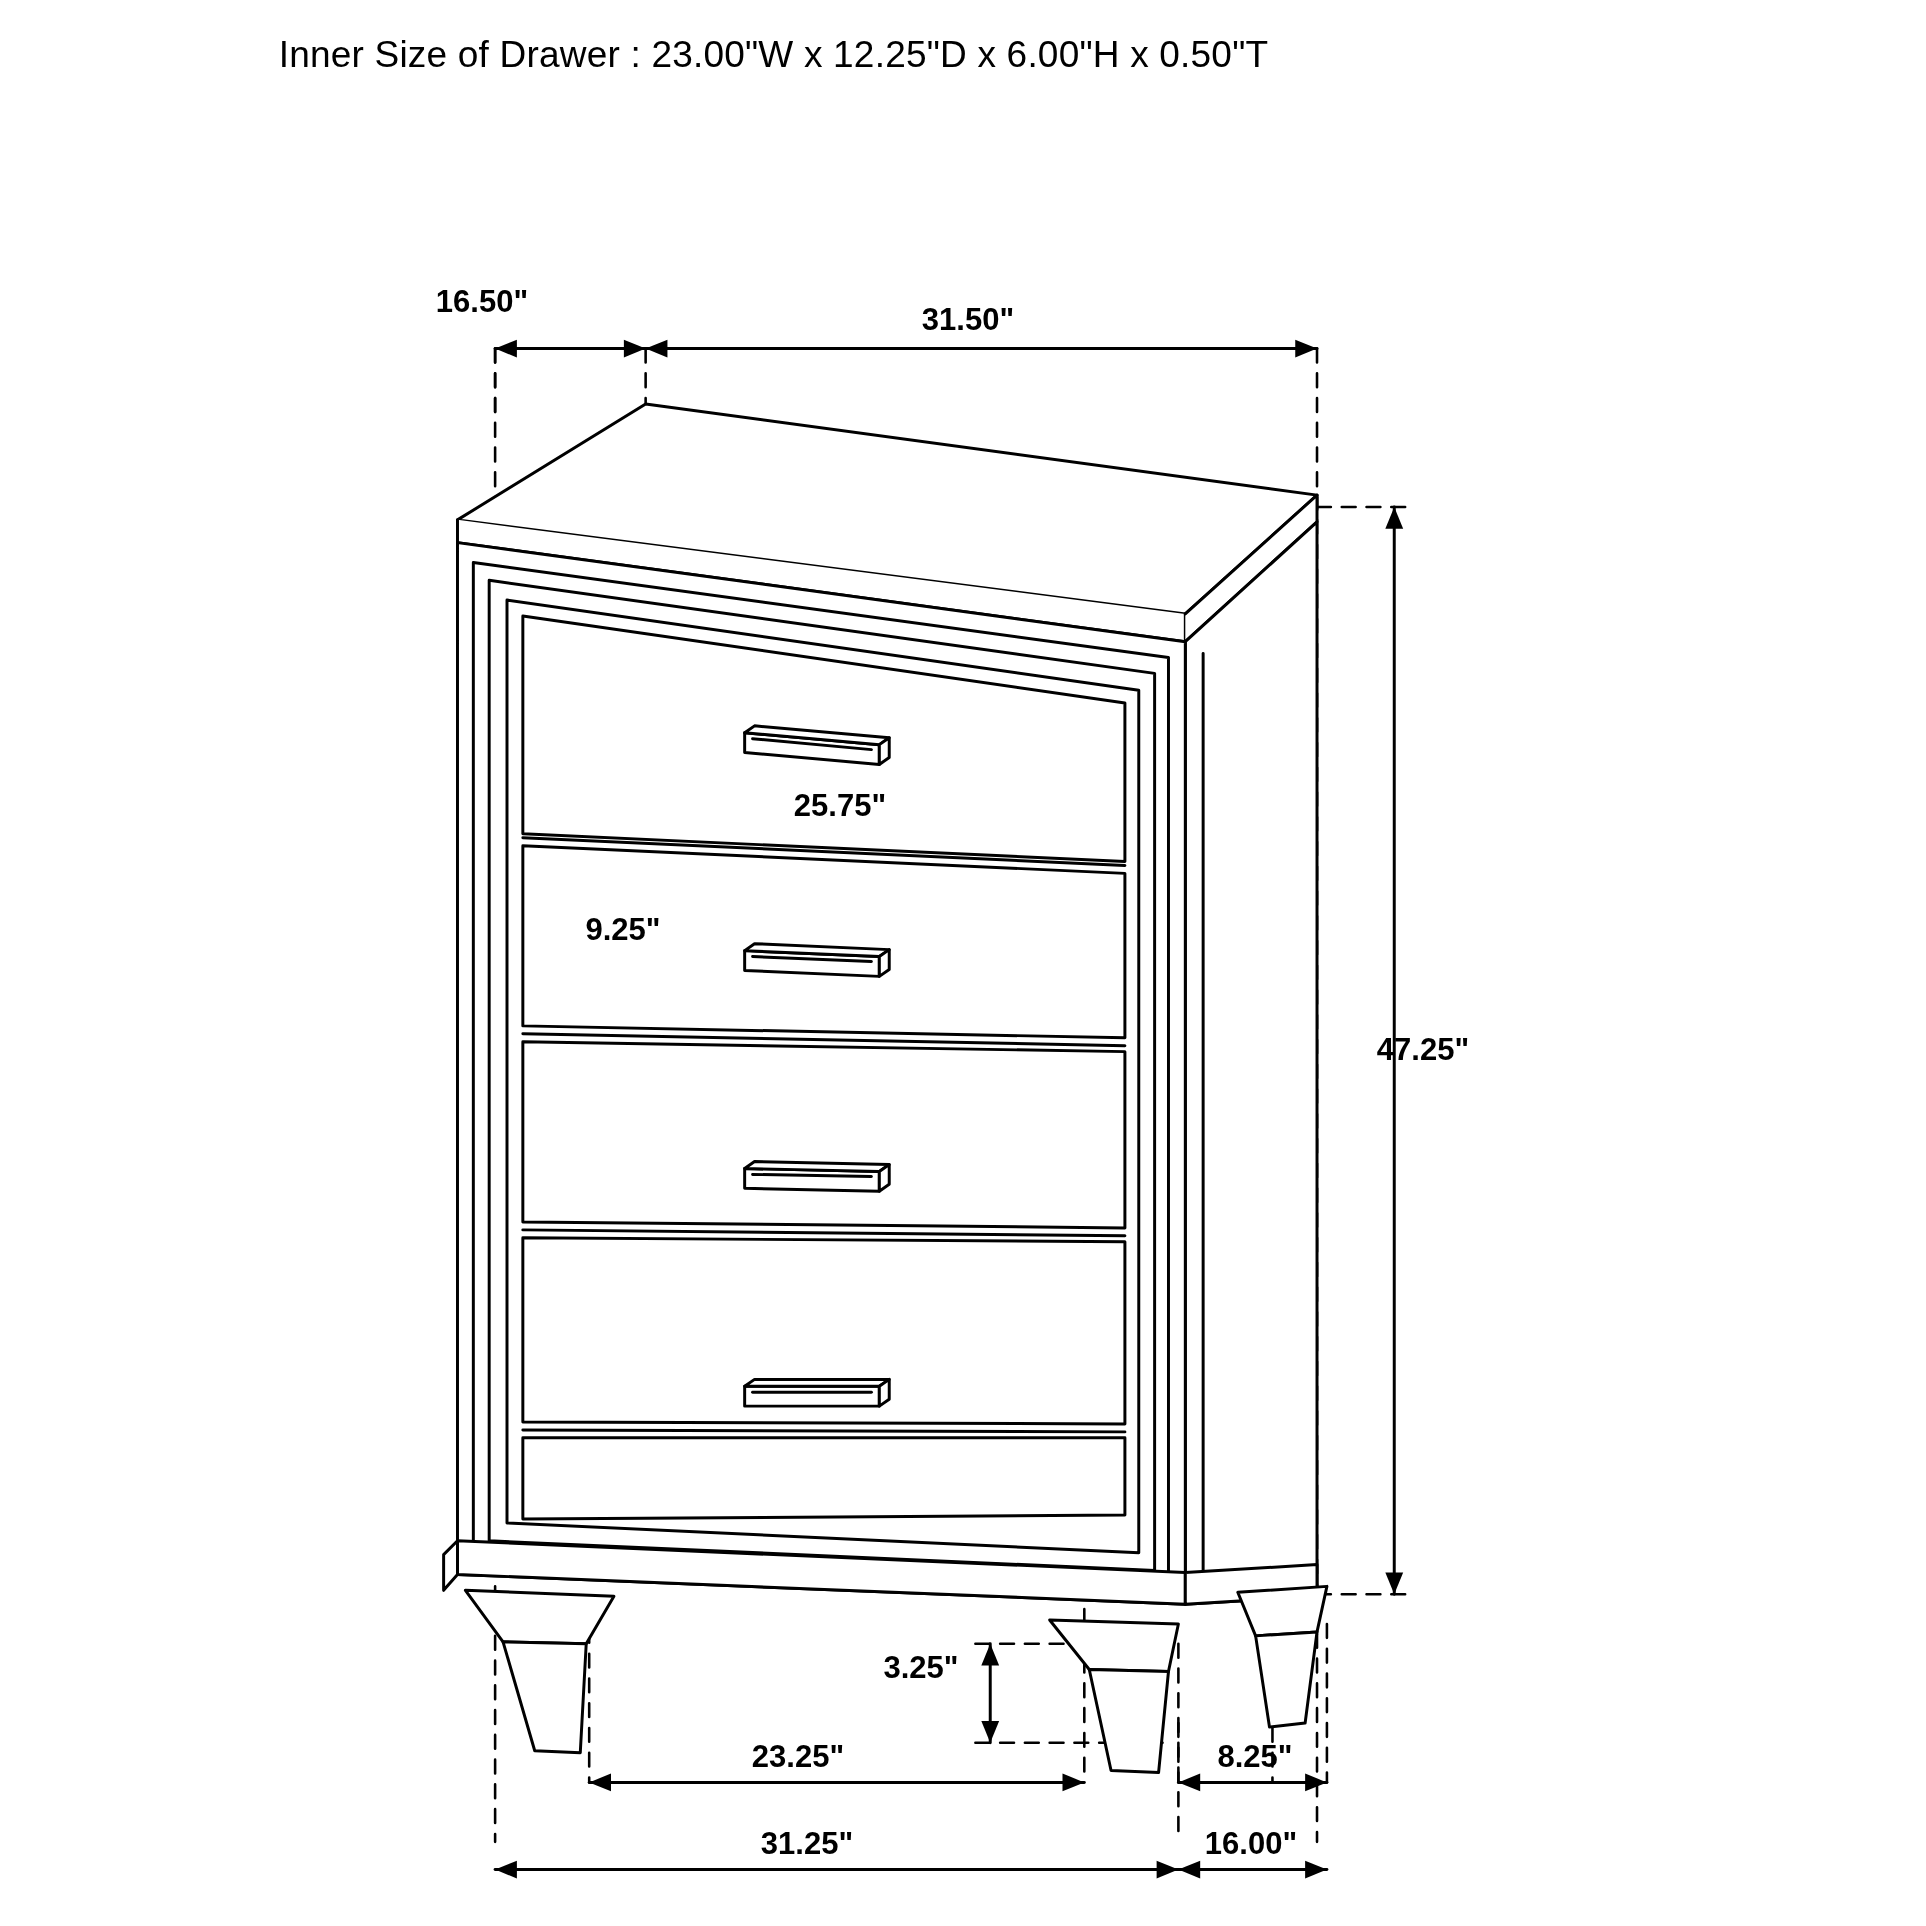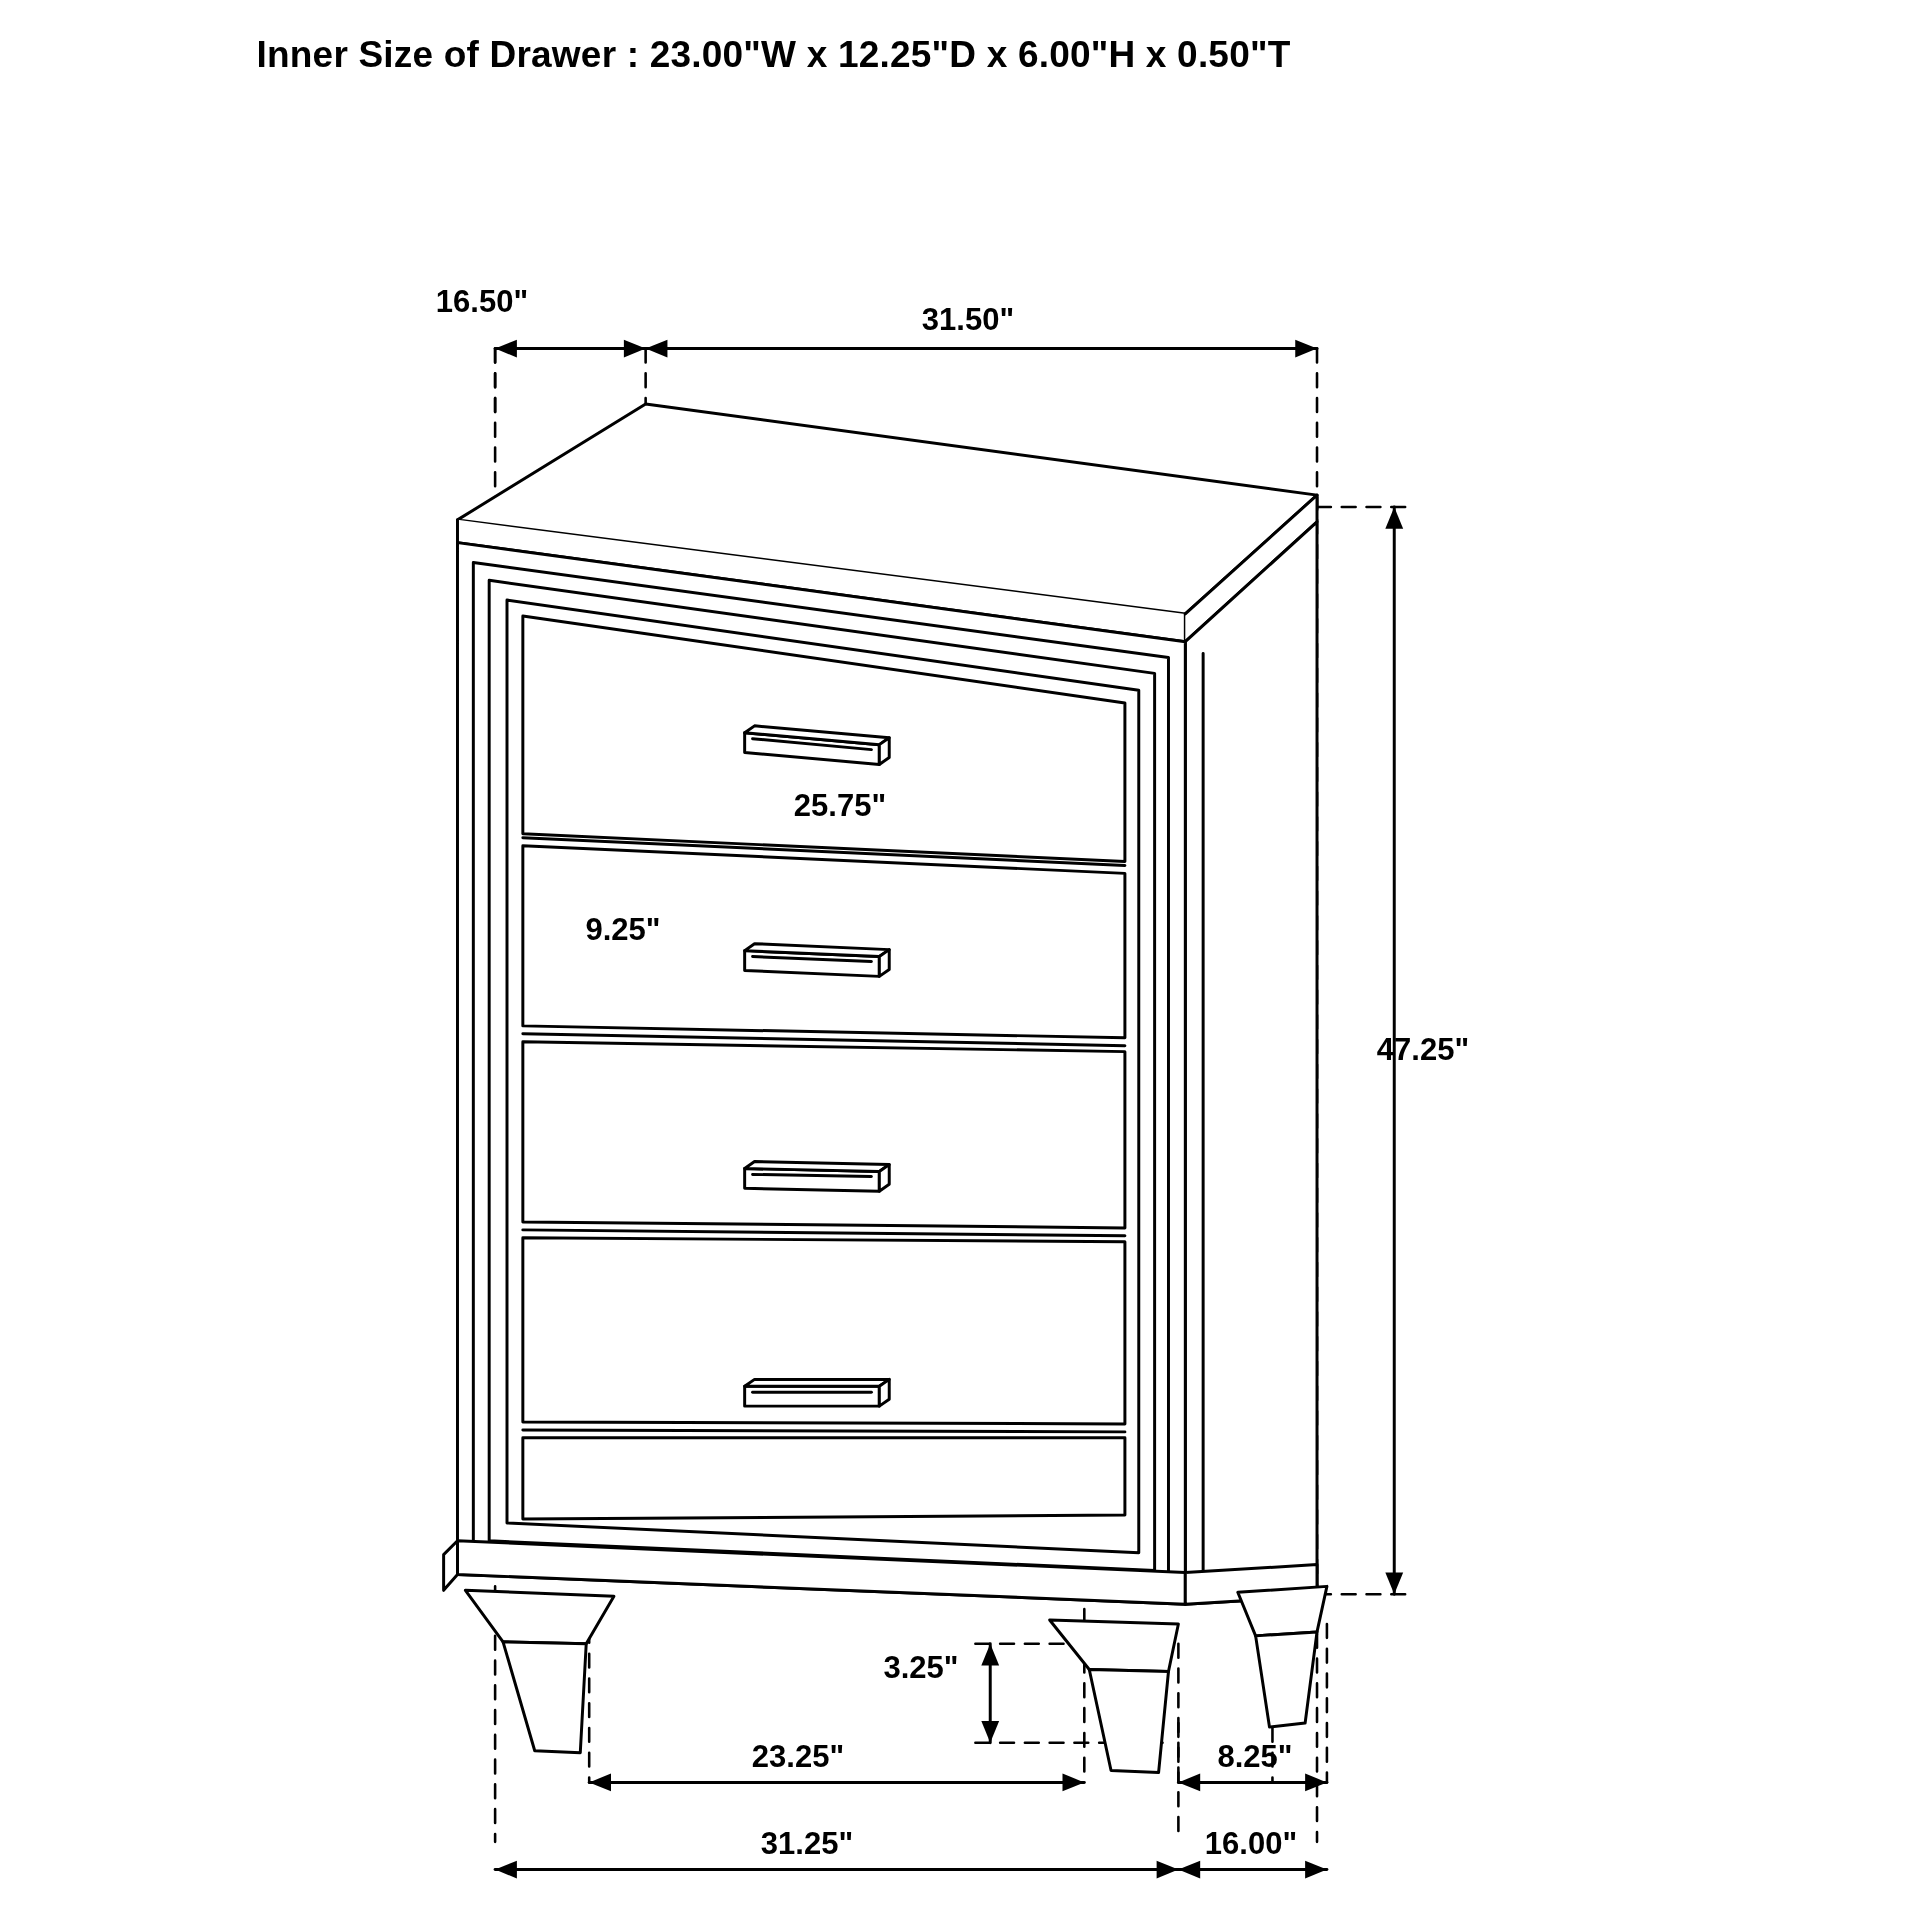--- a/index.html
+++ b/index.html
@@ -20,21 +20,21 @@
     width: 1927px;
     height: 1927px;
   }
   #title {
     position: absolute;
     top: 34px;
     left: 0;
     width: 1547px;
     text-align: center;
     font-size: 37px;
-    font-weight: bold;
+    font-weight: normal;
     letter-spacing: 0.2px;
     white-space: nowrap;
   }
   svg#drawing {
     position: absolute;
     top: 0;
     left: 0;
     width: 1927px;
     height: 1927px;
   }

